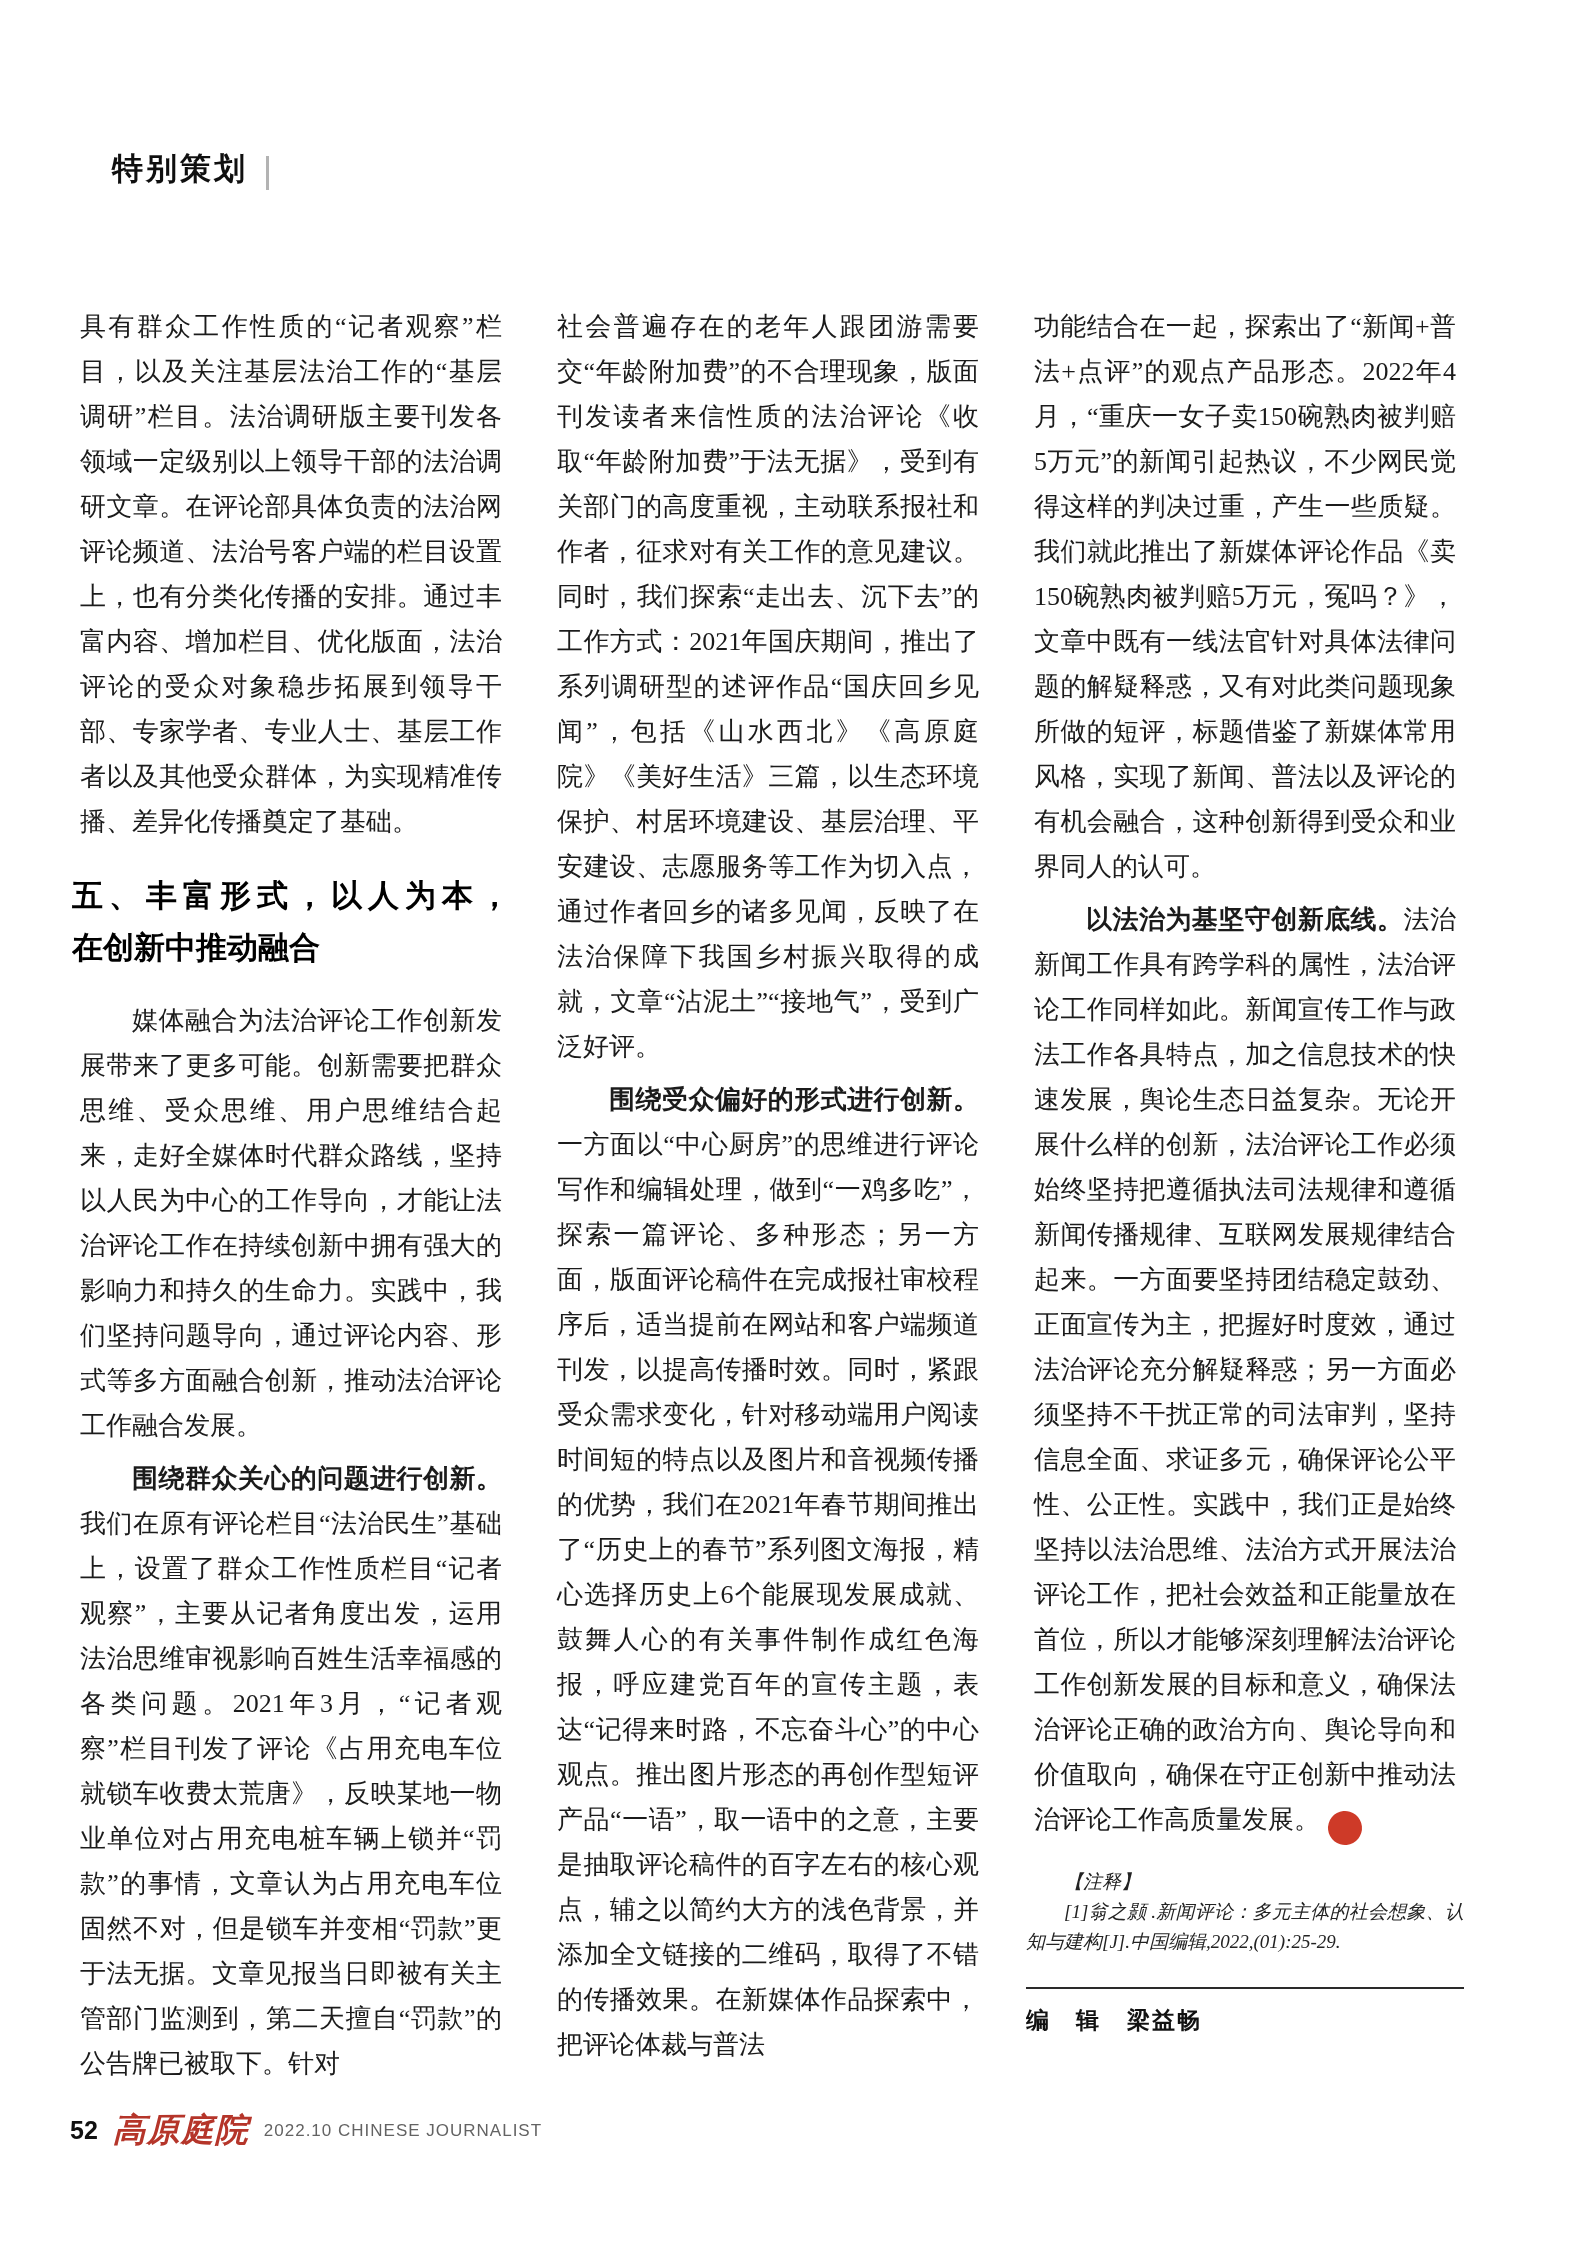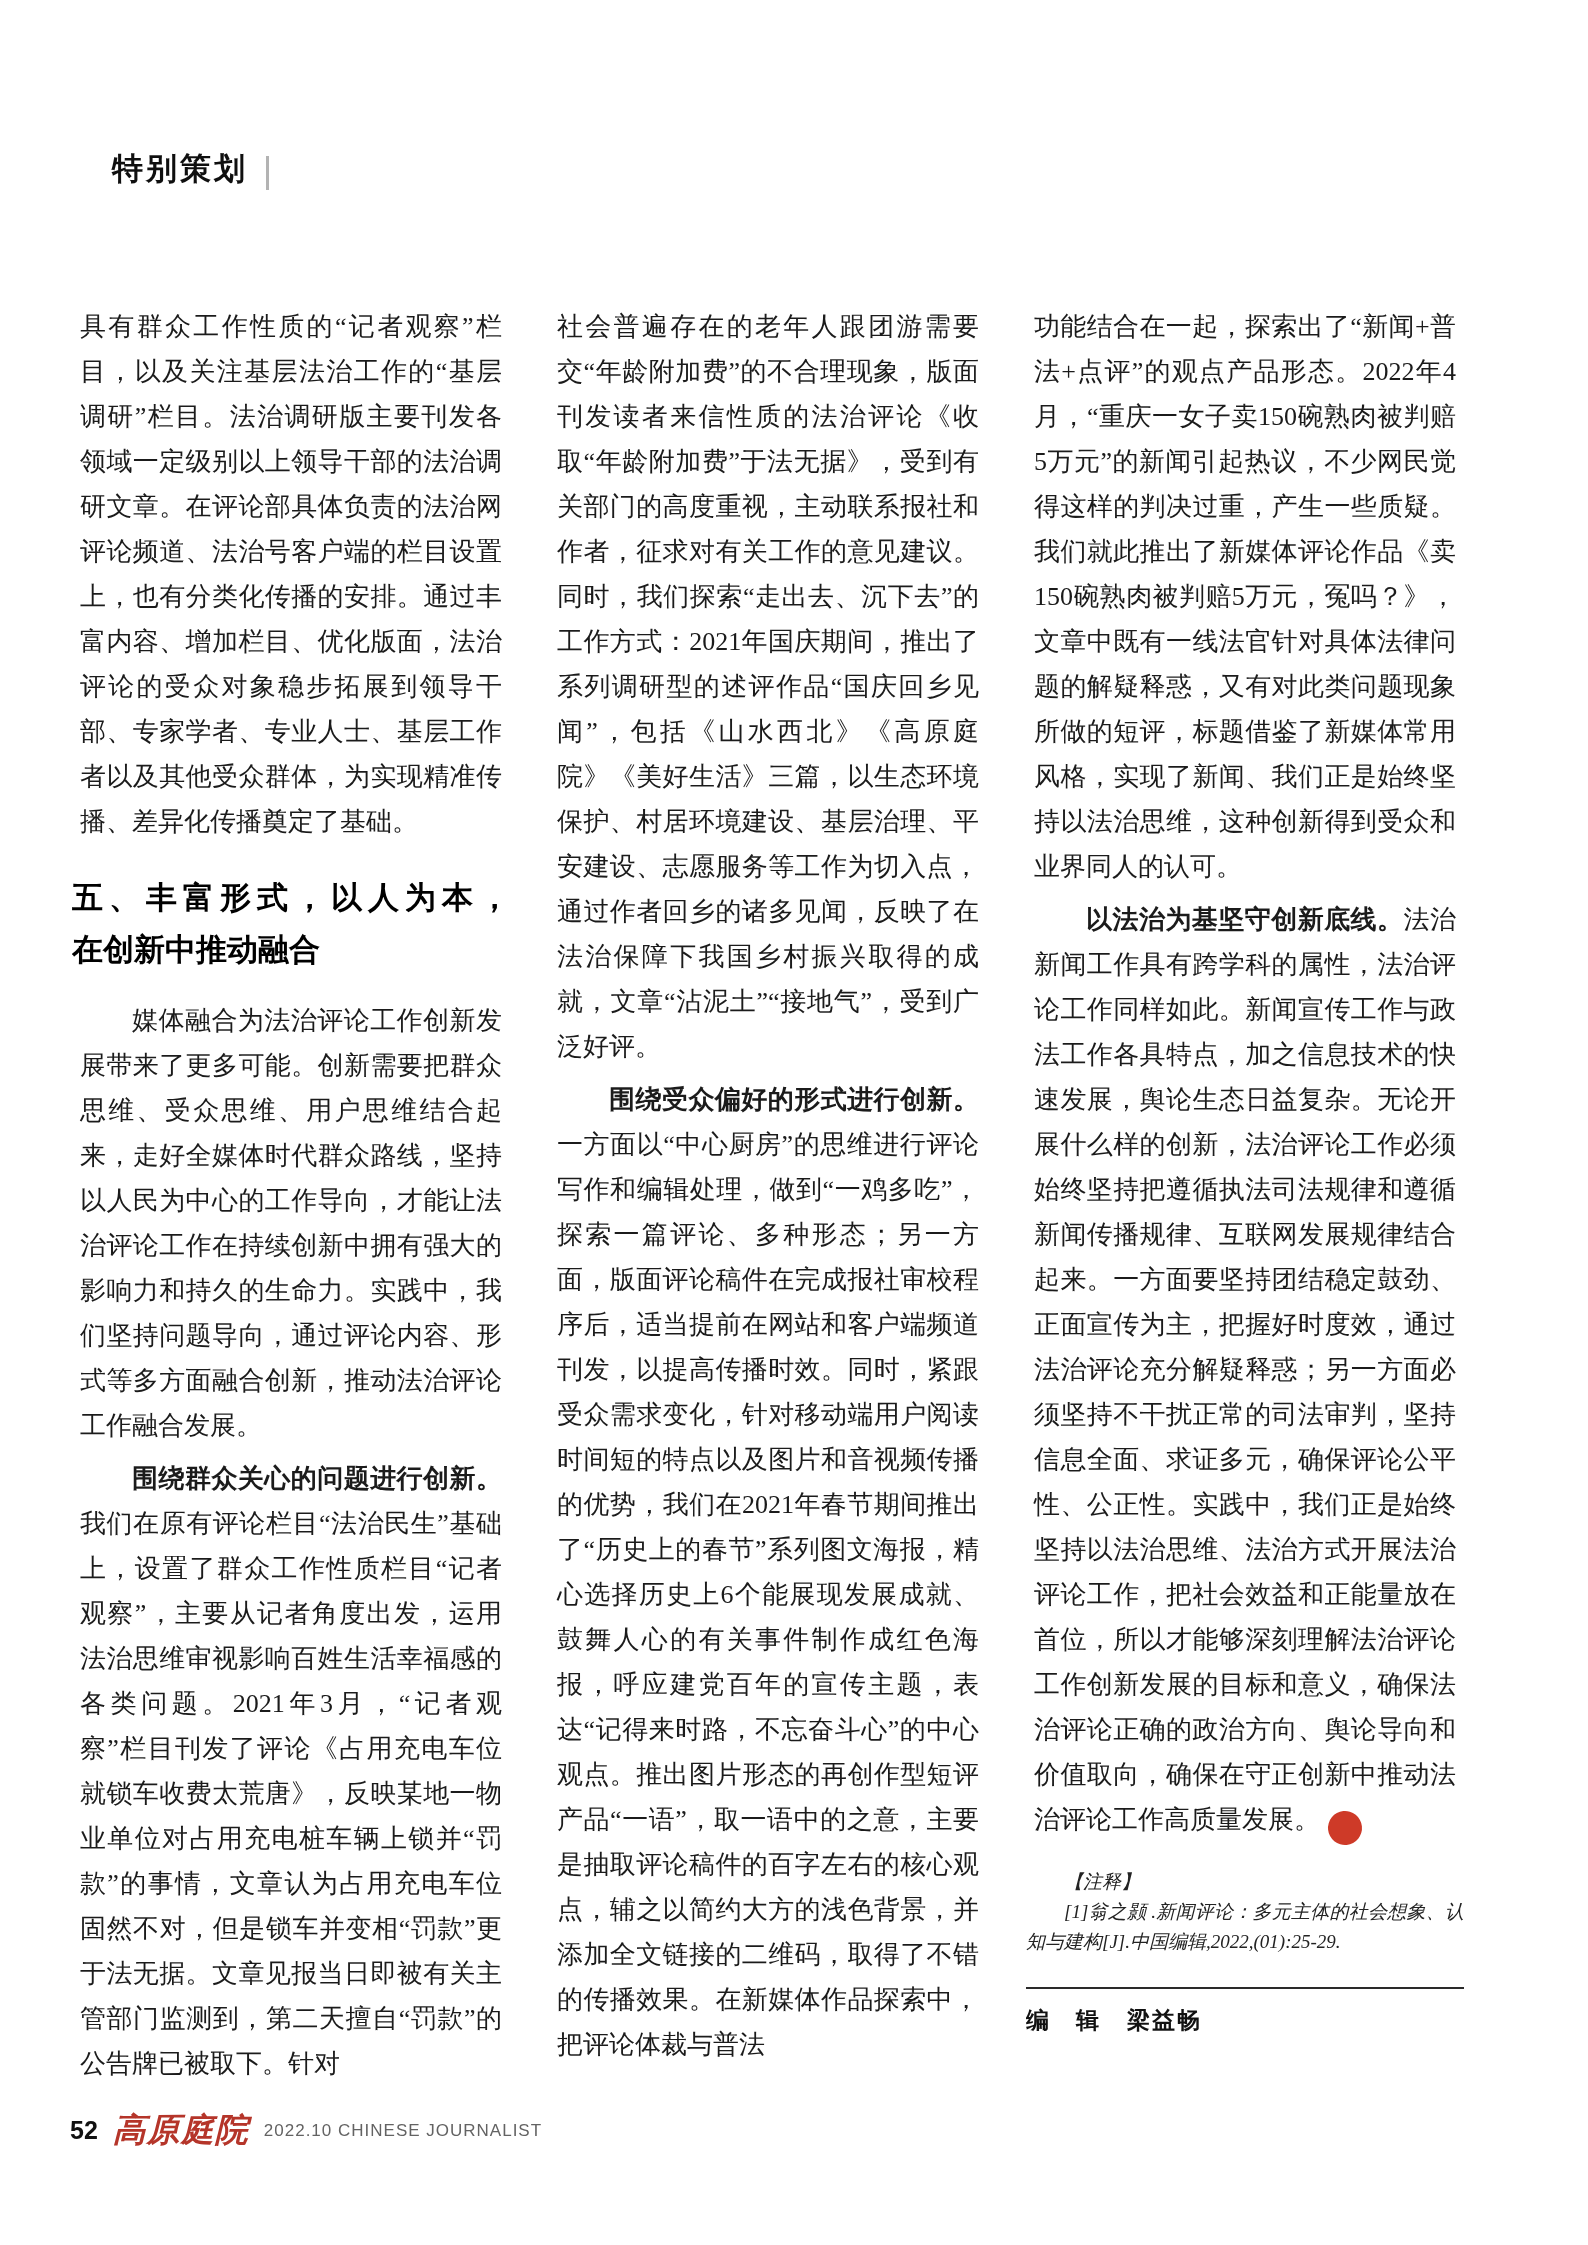--- a/index.html
+++ b/index.html
@@ -21,21 +21,21 @@
   .col { width:438px; height:100%; overflow:hidden; }
 
   p.body-para {
     margin:8px; font-size:26px; line-height:45px; text-align:justify;
     color:#1b1b1b; word-break:break-all;
   }
   .indent { text-indent:2em; }
   .lead { font-weight:bold; font-family:"Liberation Sans","DejaVu Sans",sans-serif; }
 
   h2.article-heading {
-    margin:28px 0 22px 0; font-family:Liberation Sans, sans-serif;
+    margin:28px 0 22px 0; font-family:Liberation Mono, monospace;
     font-size:31px; line-height:52px; font-weight:bold; color:#000;
   }
   .heading-line1 { display:block; text-align:justify; text-align-last:justify; }
   .heading-line2 { display:block; }
 
   .seal {
     display:inline-block; width:34px; height:34px; border-radius:50%;
     background:#ce3a28; color:#ffffff; font-size:21px; line-height:34px;
     text-align:center; vertical-align:-7px; margin-left:8px; font-weight:bold;
     font-family:"DejaVu Serif",serif; transform:rotate(-6deg);
@@ -81,21 +81,21 @@
       <p class="body-para indent">媒体融合为法治评论工作创新发展带来了更多可能。创新需要把群众思维、受众思维、用户思维结合起来，走好全媒体时代群众路线，坚持以人民为中心的工作导向，才能让法治评论工作在持续创新中拥有强大的影响力和持久的生命力。实践中，我们坚持问题导向，通过评论内容、形式等多方面融合创新，推动法治评论工作融合发展。</p>
       <p class="body-para indent"><span class="lead">围绕群众关心的问题进行创新。</span><span>我们在原有评论栏目“法治民生”基础上，设置了群众工作性质栏目“记者观察”，主要从记者角度出发，运用法治思维审视影响百姓生活幸福感的各类问题。2021年3月，“记者观察”栏目刊发了评论《占用充电车位就锁车收费太荒唐》，反映某地一物业单位对占用充电桩车辆上锁并“罚款”的事情，文章认为占用充电车位固然不对，但是锁车并变相“罚款”更于法无据。文章见报当日即被有关主管部门监测到，第二天擅自“罚款”的公告牌已被取下。针对</span></p>
     </div>
 
     <div class="col">
       <p class="body-para">社会普遍存在的老年人跟团游需要交“年龄附加费”的不合理现象，版面刊发读者来信性质的法治评论《收取“年龄附加费”于法无据》，受到有关部门的高度重视，主动联系报社和作者，征求对有关工作的意见建议。同时，我们探索“走出去、沉下去”的工作方式：2021年国庆期间，推出了系列调研型的述评作品“国庆回乡见闻”，包括《山水西北》《高原庭院》《美好生活》三篇，以生态环境保护、村居环境建设、基层治理、平安建设、志愿服务等工作为切入点，通过作者回乡的诸多见闻，反映了在法治保障下我国乡村振兴取得的成就，文章“沾泥土”“接地气”，受到广泛好评。</p>
       <p class="body-para indent"><span class="lead">围绕受众偏好的形式进行创新。</span><span>一方面以“中心厨房”的思维进行评论写作和编辑处理，做到“一鸡多吃”，探索一篇评论、多种形态；另一方面，版面评论稿件在完成报社审校程序后，适当提前在网站和客户端频道刊发，以提高传播时效。同时，紧跟受众需求变化，针对移动端用户阅读时间短的特点以及图片和音视频传播的优势，我们在2021年春节期间推出了“历史上的春节”系列图文海报，精心选择历史上6个能展现发展成就、鼓舞人心的有关事件制作成红色海报，呼应建党百年的宣传主题，表达“记得来时路，不忘奋斗心”的中心观点。推出图片形态的再创作型短评产品“一语”，取一语中的之意，主要是抽取评论稿件的百字左右的核心观点，辅之以简约大方的浅色背景，并添加全文链接的二维码，取得了不错的传播效果。在新媒体作品探索中，把评论体裁与普法</span></p>
     </div>
 
     <div class="col">
-      <p class="body-para">功能结合在一起，探索出了“新闻+普法+点评”的观点产品形态。2022年4月，“重庆一女子卖150碗熟肉被判赔5万元”的新闻引起热议，不少网民觉得这样的判决过重，产生一些质疑。我们就此推出了新媒体评论作品《卖150碗熟肉被判赔5万元，冤吗？》，文章中既有一线法官针对具体法律问题的解疑释惑，又有对此类问题现象所做的短评，标题借鉴了新媒体常用风格，实现了新闻、我们正是始终坚持以法治思维，这种创新得到受众和业界同人的认可。</p>
+      <p class="body-para">功能结合在一起，探索出了“新闻+普法+点评”的观点产品形态。2022年4月，“重庆一女子卖150碗熟肉被判赔5万元”的新闻引起热议，不少网民觉得这样的判决过重，产生一些质疑。我们就此推出了新媒体评论作品《卖150碗熟肉被判赔5万元，冤吗？》，文章中既有一线法官针对具体法律问题的解疑释惑，又有对此类问题现象所做的短评，标题借鉴了新媒体常用风格，实现了新闻、普法以及评论的有机会融合，这种创新得到受众和业界同人的认可。</p>
       <p class="body-para indent"><span class="lead">以法治为基坚守创新底线。</span><span>法治新闻工作具有跨学科的属性，法治评论工作同样如此。新闻宣传工作与政法工作各具特点，加之信息技术的快速发展，舆论生态日益复杂。无论开展什么样的创新，法治评论工作必须始终坚持把遵循执法司法规律和遵循新闻传播规律、互联网发展规律结合起来。一方面要坚持团结稳定鼓劲、正面宣传为主，把握好时度效，通过法治评论充分解疑释惑；另一方面必须坚持不干扰正常的司法审判，坚持信息全面、求证多元，确保评论公平性、公正性。实践中，我们正是始终坚持以法治思维、法治方式开展法治评论工作，把社会效益和正能量放在首位，所以才能够深刻理解法治评论工作创新发展的目标和意义，确保法治评论正确的政治方向、舆论导向和价值取向，确保在守正创新中推动法治评论工作高质量发展。</span><span class="seal">记</span></p>
 
       <div class="notes">
         <p>【注释】</p>
         <p>[1]翁之颢 .新闻评论：多元主体的社会想象、认知与建构[J].中国编辑,2022,(01):25-29.</p>
       </div>
 
       <hr class="editor-rule">
       <div class="editor-line">
         <span>编　辑</span><span class="editor-name">梁益畅</span>

